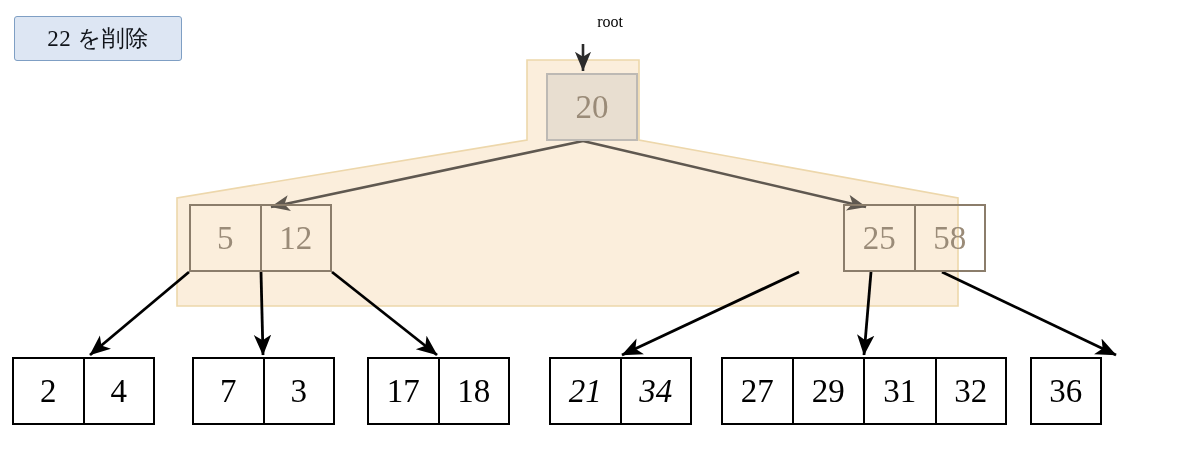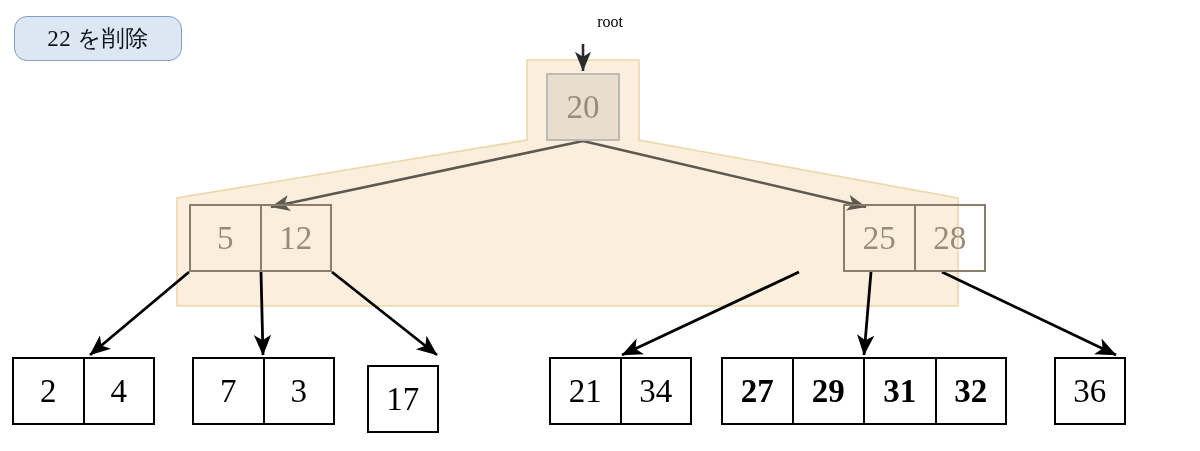--- a/index.html
+++ b/index.html
@@ -22,21 +22,21 @@
 
   
   #op-badge {
     position: absolute;
     left: 14px;
     top: 16px;
     width: 168px;
     height: 45px;
     box-sizing: border-box;
     border: 1.3px solid #7f9fc4;
-    border-radius: 13px;
+    border-radius: 3px;
     background: #dde6f3;
     display: flex;
     align-items: center;
     justify-content: center;
     font-family: "Liberation Serif", serif;
     font-size: 23px;
     color: #10141a;
     letter-spacing: 0.5px;
     white-space: nowrap;
   }
@@ -101,21 +101,21 @@
     border-left-width: 1.1px;
     background: rgba(255,255,255,0.0);
     font-size: 33px;
     color: #9a8b78;
   }
   .node.internal .cell:first-child { border-left-width: 2.2px; }
   .node.internal .cell:last-child  { border-right-width: 2.2px; }
 
   
   .node.root .cell {
-    width: 74px;
+    width: 92px;
     height: 68px;
     border: 2.2px solid #bdb9b4;
     background: rgba(190,186,182,0.30);
     font-size: 33px;
     color: #9a8b78;
   }
 </style>
 </head>
 <body>
 
@@ -160,46 +160,47 @@
     <div class="cell">20</div>
   </div>
 
   <div class="node internal" style="left:189px; top:204px;">
     <div class="cell">5</div>
     <div class="cell">12</div>
   </div>
 
   <div class="node internal" style="left:799px; top:204px;margin-left:44px;">
     <div class="cell">25</div>
-    <div class="cell">28</div>
+    <div class="cell">58</div>
   </div>
 
   <div class="node leaf" style="left:12px; top:357px;">
     <div class="cell">2</div>
     <div class="cell">4</div>
   </div>
 
   <div class="node leaf" style="left:192px; top:357px;">
     <div class="cell">7</div>
     <div class="cell">3</div>
   </div>
 
-  <div class="node leaf" style="left:367px; top:365px;">
+  <div class="node leaf" style="left:367px; top:357px;">
     <div class="cell">17</div>
-  </div>
-
-  <div class="node leaf" style="left:549px; top:357px;">
+    <div class="cell">18</div>
+  </div>
+
+  <div class="node leaf" style="left:549px; top:357px;font-style:italic;">
     <div class="cell">21</div>
     <div class="cell">34</div>
   </div>
 
-  <div class="node leaf" style="left:721px; top:357px;font-weight:bold;">
+  <div class="node leaf" style="left:721px; top:357px;">
     <div class="cell">27</div>
     <div class="cell">29</div>
     <div class="cell">31</div>
     <div class="cell">32</div>
   </div>
 
-  <div class="node leaf" style="left:1054px; top:357px;">
+  <div class="node leaf" style="left:1030px; top:357px;">
     <div class="cell">36</div>
   </div>
 
 </div>
 
 </body></html>

